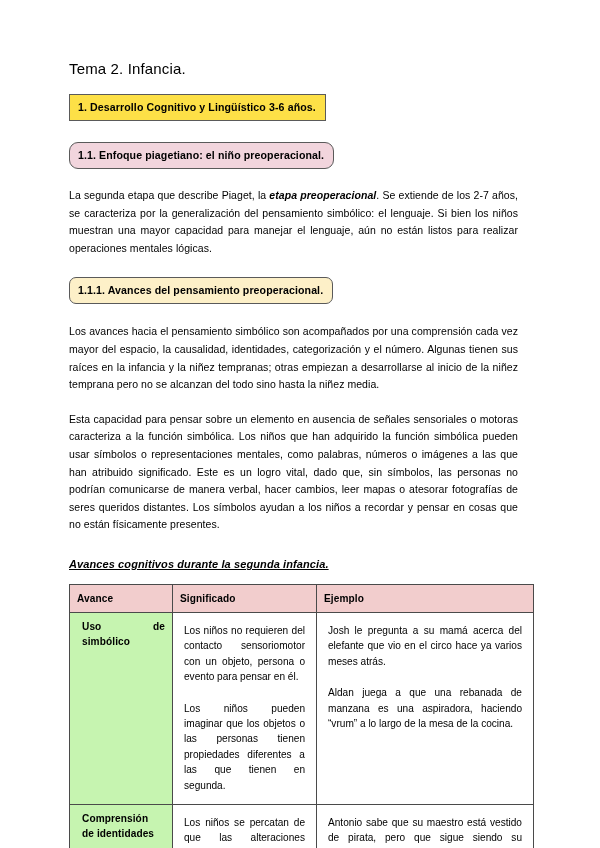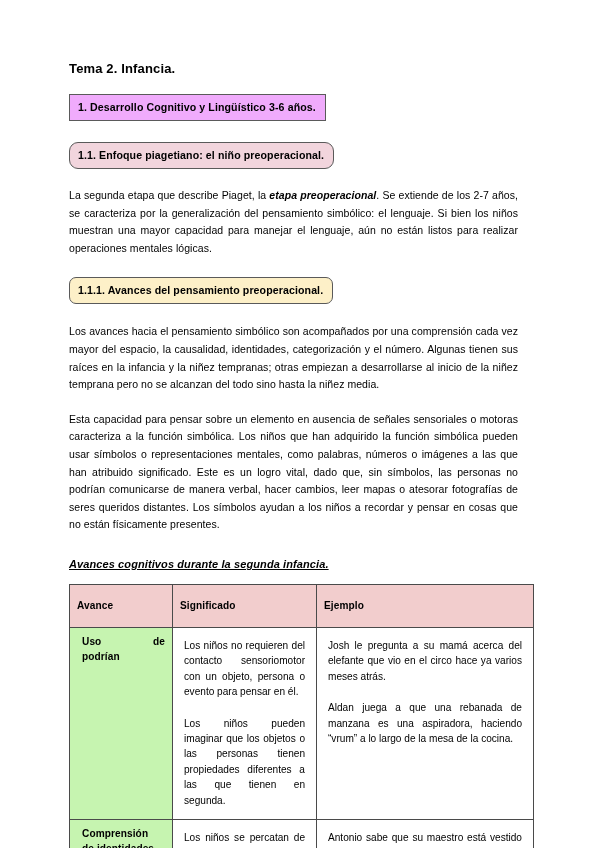--- a/index.html
+++ b/index.html
@@ -20,42 +20,41 @@
   .page {
     position: relative;
     width: 600px;
     height: 848px;
     background: #ffffff;
     box-sizing: border-box;
     padding: 62px 66px 0 69px;
   }
 
   .doc-label {
-    font-size: 13px;
+    font-size: 15px;
     line-height: 14px;
     letter-spacing: 0.15px;
     margin: 0 0 18px 0;
-    font-weight: bold;
   }
 
   
   .heading-box {
     display: inline-block;
     box-sizing: border-box;
     border: 1px solid #606060;
     font-weight: bold;
     font-size: 10.6px;
     line-height: 13px;
     letter-spacing: 0.1px;
     padding: 6px 9px 6px 8px;
     margin: 0;
     white-space: nowrap;
   }
   .heading-box.level1 {
-    background: #f0abfc;
+    background: #fde047;
     border-color: #5a5a5a;
   }
   .heading-box.level2 {
     background: #f2d5dd;
     border-color: #5a5a5a;
     border-radius: 9px;
   }
   .heading-box.level3 {
     background: #fdf0c8;
     border-color: #5a5a5a;
@@ -108,21 +107,21 @@
     font-size: 10.1px;
     line-height: 15.4px;
     text-align: justify;
     text-align-last: left;
     box-sizing: border-box;
   }
   table.adv-table thead th {
     background: #f2cdcd;
     font-weight: bold;
     text-align: right;
-    height: 43px;
+    height: 28px;
     vertical-align: middle;
     padding-top: 5px;
     padding-bottom: 5px;
     letter-spacing: 0.1px;
   }
   table.adv-table td.advance-cell {
     background: #c6f4b0;
     font-weight: bold;
     text-align: justify;
     text-align-last: justify;
@@ -191,21 +190,21 @@
       <tr>
         <th>Avance</th>
         <th>Significado</th>
         <th>Ejemplo</th>
       </tr>
     </thead>
     <tbody>
       <tr>
         <td class="advance-cell">
           <span class="twoword">Uso de</span>
-          <span class="plain">podrían</span>
+          <span class="plain">simbólico</span>
         </td>
         <td>
           <p class="cell-para">Los niños no requieren del contacto sensoriomotor con un objeto, persona o evento para pensar en él.</p>
           <p class="cell-para">Los niños pueden imaginar que los objetos o las personas tienen propiedades diferentes a las que tienen en segunda.</p>
         </td>
         <td>
           <p class="cell-para">Josh le pregunta a su mamá acerca del elefante que vio en el circo hace ya varios meses atrás.</p>
           <p class="cell-para">Aldan juega a que una rebanada de manzana es una aspiradora, haciendo “vrum” a lo largo de la mesa de la cocina.</p>
         </td>
       </tr>

